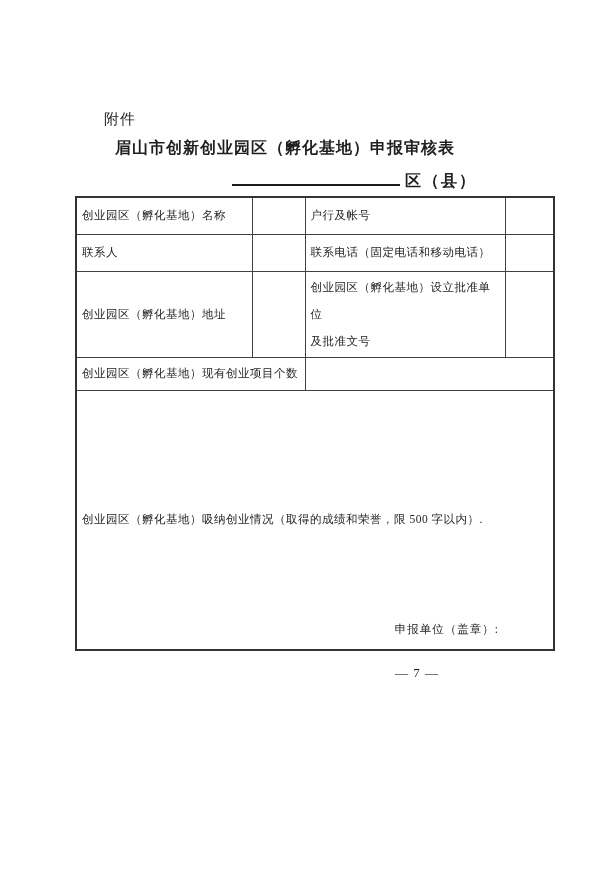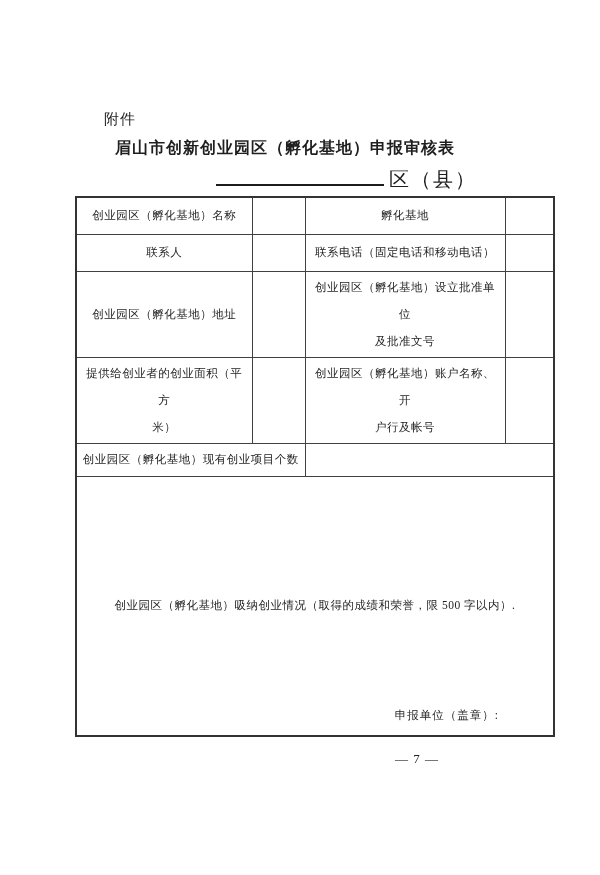--- a/index.html
+++ b/index.html
@@ -44,38 +44,38 @@
   }
   .region-blank {
     display: inline-block;
     width: 168px;
     height: 18px;
     border-bottom: 2px solid #1c1c1c;
     vertical-align: baseline;
     margin-right: 5px;
   }
   .region-label {
-    font-size: 20px;
-    font-weight: normal;
+    font-size: 16px;
+    font-weight: bold;
     letter-spacing: 2px;
   }
   table.form {
     border-collapse: collapse;
     table-layout: fixed;
     width: 478px;
     margin-top: 6px;
     border: 2px solid #333333;
   }
   table.form td {
     border: 1px solid #414141;
     font-size: 11.5px;
     letter-spacing: 0.5px;
     line-height: 2.35;
     padding: 2px 5px;
-    text-align: center;
+    text-align: left;
     vertical-align: middle;
     white-space: pre-line;
     overflow: hidden;
   }
   td.align-left {
     text-align: left;
     padding-left: 8px;
     padding-right: 3px;
   }
   tr.r-sm  { height: 37px; }
@@ -125,42 +125,34 @@
       <colgroup>
         <col style="width:176px">
         <col style="width:53px">
         <col style="width:200px">
         <col style="width:49px">
       </colgroup>
       <tbody>
         <tr class="r-sm">
           <td>创业园区（孵化基地）名称</td>
           <td></td>
-          <td>孵化基地</td>
+          <td>户行及帐号</td>
           <td></td>
         </tr>
         <tr class="r-sm">
           <td>联系人</td>
           <td></td>
           <td>联系电话（固定电话和移动电话）</td>
           <td></td>
         </tr>
         <tr class="r-md">
           <td>创业园区（孵化基地）地址</td>
           <td></td>
           <td>创业园区（孵化基地）设立批准单位
 及批准文号</td>
-          <td></td>
-        </tr>
-        <tr class="r-md2">
-          <td class="align-left">提供给创业者的创业面积（平方
-米）</td>
-          <td></td>
-          <td>创业园区（孵化基地）账户名称、开
-户行及帐号</td>
           <td></td>
         </tr>
         <tr class="r-xs">
           <td class="align-left" colspan="2">创业园区（孵化基地）现有创业项目个数</td>
           <td colspan="2"></td>
         </tr>
         <tr class="r-big">
           <td class="big-cell" colspan="4">
             <span>创业园区（孵化基地）吸纳创业情况（取得的成绩和荣誉，限 500 字以内）.</span>
             <span class="seal-label">申报单位（盖章）:</span>

